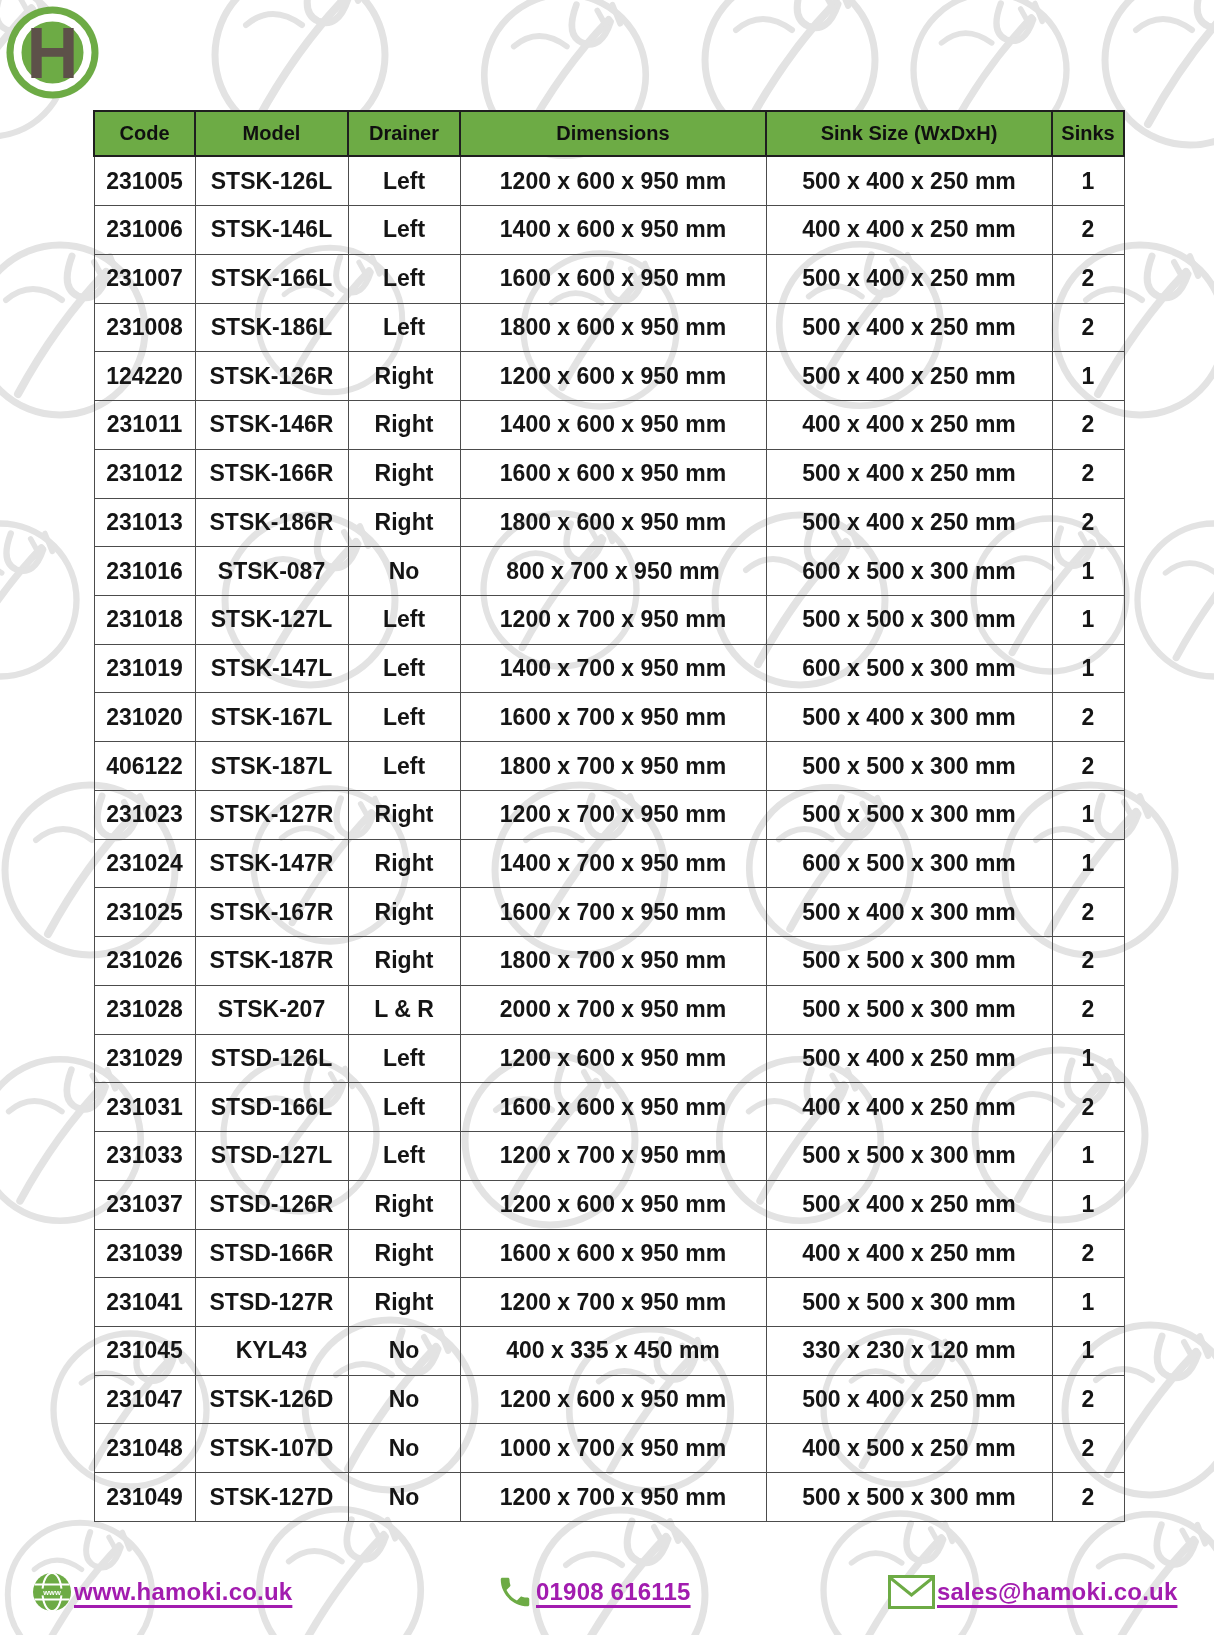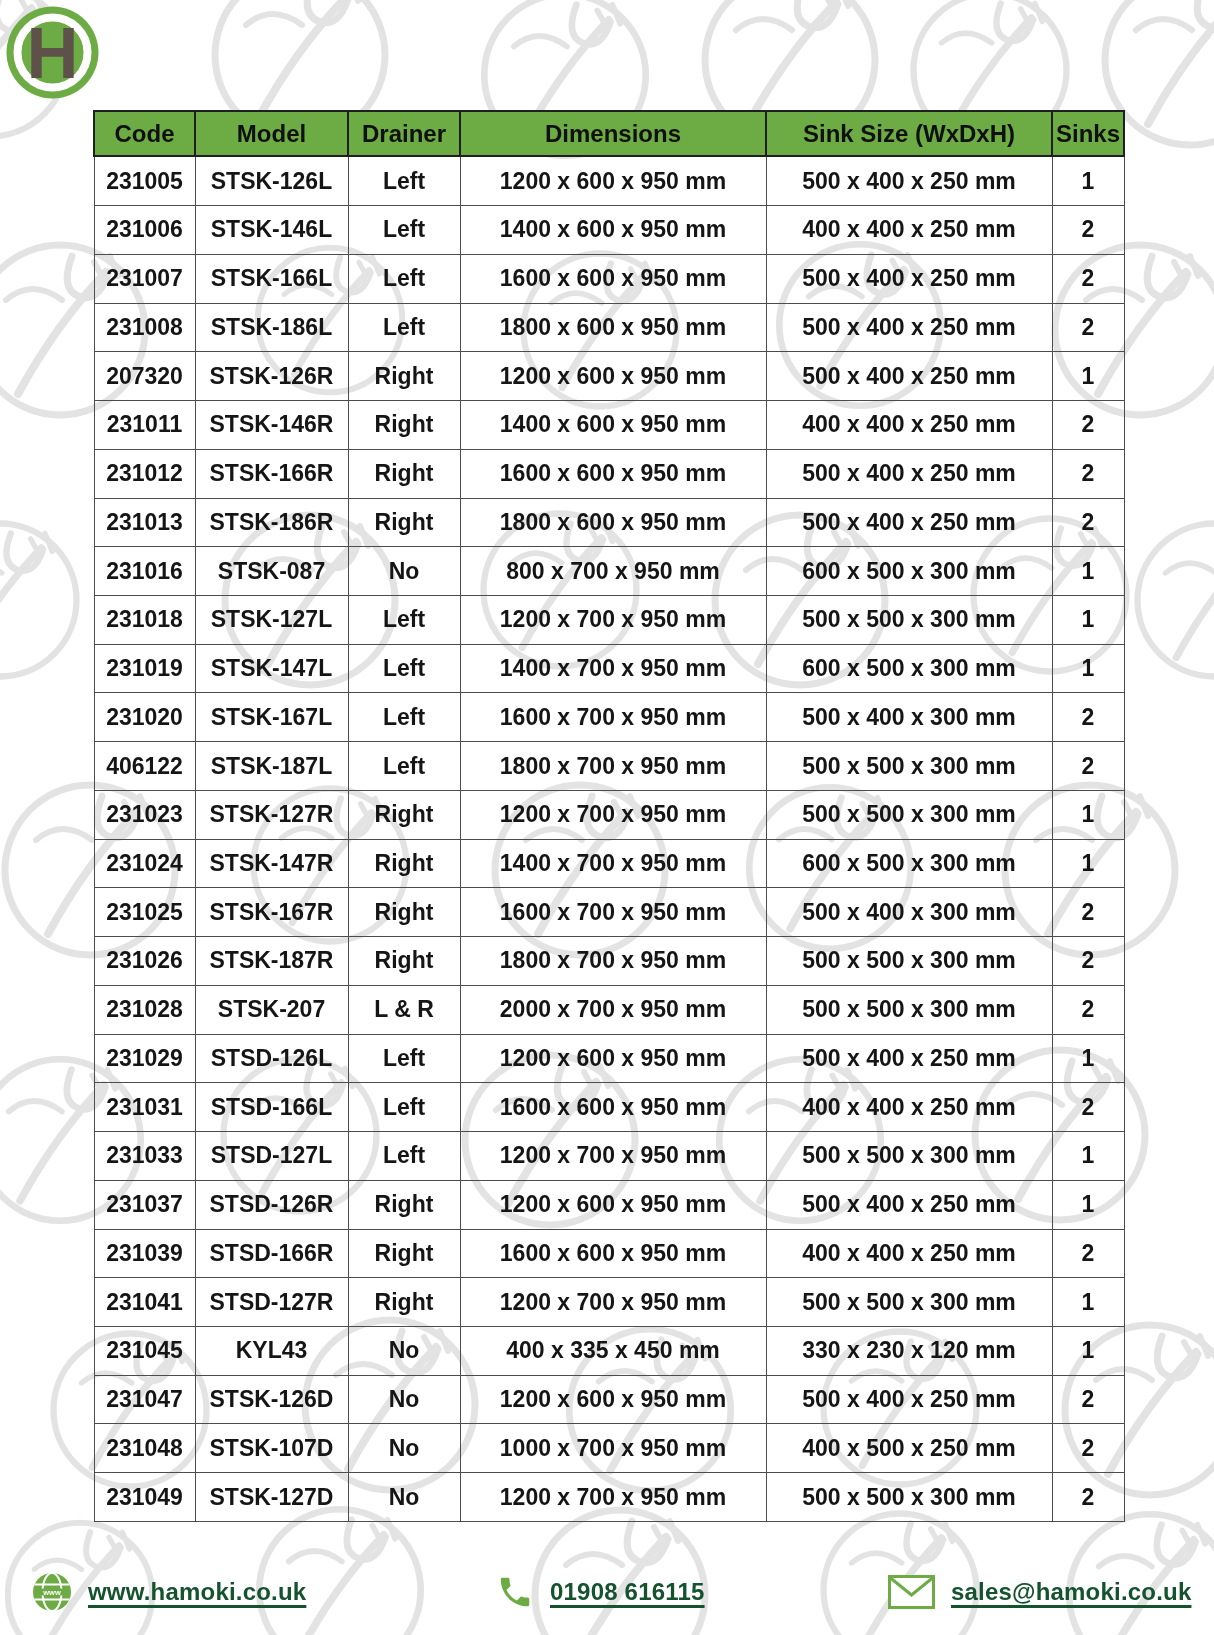--- a/index.html
+++ b/index.html
@@ -26,43 +26,43 @@
   table{
     border-collapse:collapse;
     table-layout:fixed;
     width:1030px;height:1412px;
     background:transparent;
   }
   thead tr{height:45px;}
   th{
     background:var(--brand-green,#6dab45);
     border:2px solid #1f1f1f;
-    font-size:24px;font-weight:700;color:#101010;
+    font-size:20px;font-weight:700;color:#101010;
     text-align:center;vertical-align:middle;
     padding:0;
   }
   td{
     border:1px solid #4c4c4c;
     font-size:23px;font-weight:700;color:#151515;
     text-align:center;vertical-align:middle;
     padding:0;
     background:transparent;
   }
   
   .footer{
     position:absolute;top:1568px;left:0;width:1214px;height:48px;z-index:3;
   }
   .footer-group{
-    position:absolute;display:flex;align-items:center;gap:16px;height:48px;
+    position:absolute;display:flex;align-items:center;gap:2px;height:48px;
   }
   .footer-group.website{left:32px;}
   .footer-group.phone{left:496px;}
   .footer-group.email{left:888px;}
   .footer-link{
-    font-size:24px;font-weight:700;color:#14532d;
+    font-size:24px;font-weight:700;color:#a21caf;
     text-decoration:underline;
     text-decoration-thickness:2.5px;
     text-underline-offset:5px;
     letter-spacing:.2px;
     cursor:pointer;
   }
   .ficon{display:block;}
 </style>
 </head>
 <body>
@@ -171,21 +171,21 @@
         </tr>
         <tr>
           <td>231008</td>
           <td>STSK-186L</td>
           <td>Left</td>
           <td>1800 x 600 x 950 mm</td>
           <td>500 x 400 x 250 mm</td>
           <td>2</td>
         </tr>
         <tr>
-          <td>207320</td>
+          <td>124220</td>
           <td>STSK-126R</td>
           <td>Right</td>
           <td>1200 x 600 x 950 mm</td>
           <td>500 x 400 x 250 mm</td>
           <td>1</td>
         </tr>
         <tr>
           <td>231011</td>
           <td>STSK-146R</td>
           <td>Right</td>

